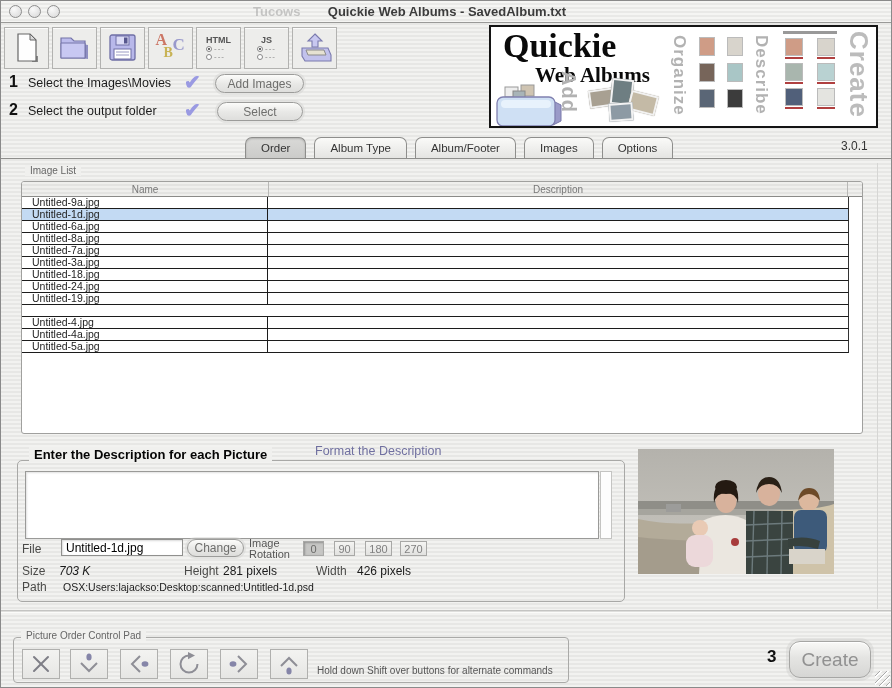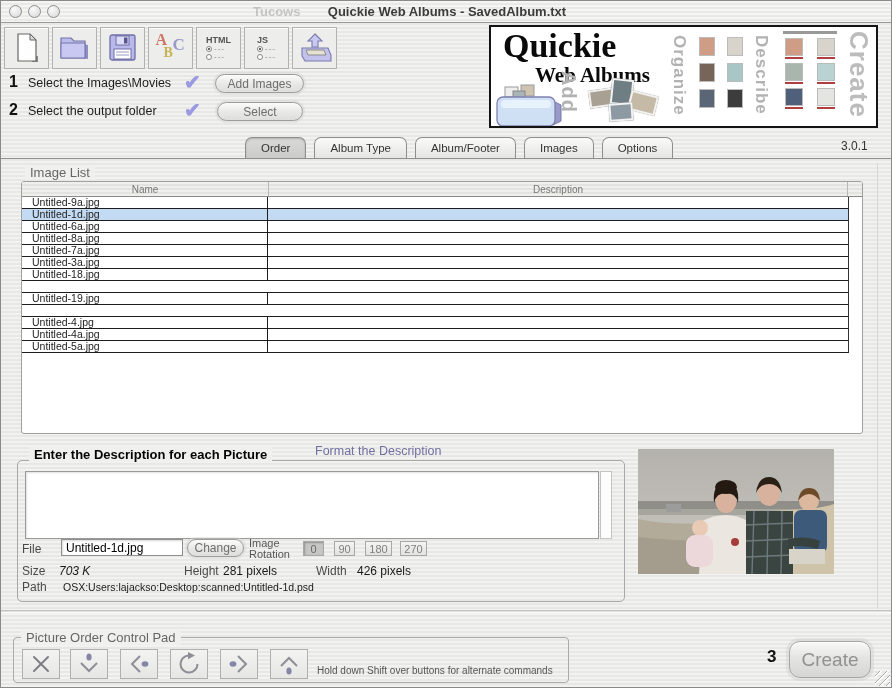--- a/index.html
+++ b/index.html
@@ -19,21 +19,21 @@
   .t1{left:8px}.t2{left:27px}.t3{left:46px}
   .title-text{position:absolute;left:0;top:0;width:100%;text-align:center;
     font-size:13px;font-weight:bold;color:#3c3c3c;line-height:21px;}
   .watermark{position:absolute;left:252px;top:0;line-height:21px;font-size:13px;
     color:#9a9a9a;opacity:.5;font-weight:bold;}
   
   .toolbar{position:absolute;left:3px;top:26px;display:flex;gap:3px;}
   .tool-btn{width:45px;height:42px;border:1px solid #b2b2b0;background:#ededeb;
     box-shadow:inset 0 1px 0 #fcfcfc;display:flex;align-items:center;justify-content:center;
     position:relative;}
-  .mini-label{font-size:9px;font-weight:bold;color:#555;text-align:left;line-height:10px;}
+  .mini-label{font-size:9px;font-weight:bold;color:#555;text-align:center;line-height:10px;}
   .radio-row{display:flex;align-items:center;gap:2px;height:8px;}
   .radio{width:6px;height:6px;border:1px solid #888;border-radius:50%;background:#fff;display:inline-block;}
   .radio.filled{background:radial-gradient(circle,#666 0 40%,#fff 45%);}
   .dashes{font-size:8px;color:#888;letter-spacing:1px;line-height:8px;}
   .abc-wrap{position:relative;width:36px;height:36px;font-family:"Liberation Serif",serif;font-weight:bold;}
   .abc-a{position:absolute;left:3px;top:1px;color:#cc7766;font-size:16px;}
   .abc-c{position:absolute;left:20px;top:5px;color:#9999cc;font-size:17px;}
   .abc-b{position:absolute;left:11px;top:15px;color:#c8b355;font-size:14px;}
   
   .step-num{position:absolute;font-size:16px;font-weight:bold;color:#111;}
@@ -67,21 +67,21 @@
   .tcap{height:2px;background:#b04040;margin-top:1px;}
   
   .tabs{position:absolute;left:244px;top:136px;display:flex;gap:8px;}
   .tab{height:22px;line-height:21px;padding:0 15px;font-size:11.5px;color:#333;
     border:1px solid #8e8e8c;border-bottom:none;border-radius:7px 7px 0 0;
     background:linear-gradient(#fafaf8,#e3e3e1);}
   .tab.selected{background:linear-gradient(#d9d9d7,#cbcbc9);box-shadow:inset 0 1px 2px rgba(0,0,0,.18);}
   .tabs-line{position:absolute;left:0;top:157px;width:892px;height:1px;background:#8e8e8c;}
   .version{position:absolute;left:840px;top:138px;font-size:12px;color:#333;}
   
-  .legend{position:absolute;font-size:13px;color:#666;background:#f0f0ee;padding:0 5px;z-index:3;}
+  .legend{position:absolute;font-size:10px;color:#666;background:#f0f0ee;padding:0 5px;z-index:3;}
   .list-legend{left:24px;top:164px;}
   .list-box{position:absolute;left:20px;top:180px;width:842px;height:253px;background:#fff;
     border:1px solid #a0a09e;border-radius:3px;overflow:hidden;}
   .list-header{height:15px;display:flex;border-bottom:1px solid #8a8a88;
     background:repeating-linear-gradient(180deg,#efefed 0 2px,#e3e3e1 2px 4px);
     font-size:10px;color:#777;}
   .hd{line-height:15px;text-align:center;}
   .hd-name{width:247px;border-right:1px solid #b8b8b6;}
   .hd-desc{width:579px;border-right:1px solid #b8b8b6;}
   .list-row{width:827px;height:12px;display:flex;border-bottom:1px solid #1c1c1c;
@@ -322,20 +322,21 @@
       <div class="cell-name">Untitled-3a.jpg</div>
       <div class="cell-desc"></div>
     </div>
 
     <div class="list-row">
       <div class="cell-name">Untitled-18.jpg</div>
       <div class="cell-desc"></div>
     </div>
 
     <div class="list-row">
+      <div class="cell-name">Untitled-24.jpg</div>
       <div class="cell-desc"></div>
     </div>
 
     <div class="list-row">
       <div class="cell-name">Untitled-19.jpg</div>
       <div class="cell-desc"></div>
     </div>
 
     <div class="list-row">
       <div class="cell-desc"></div>

